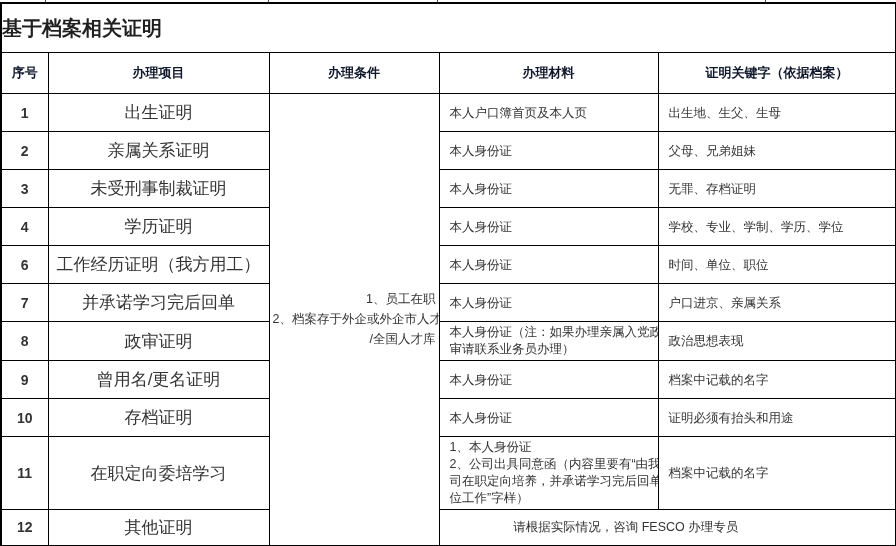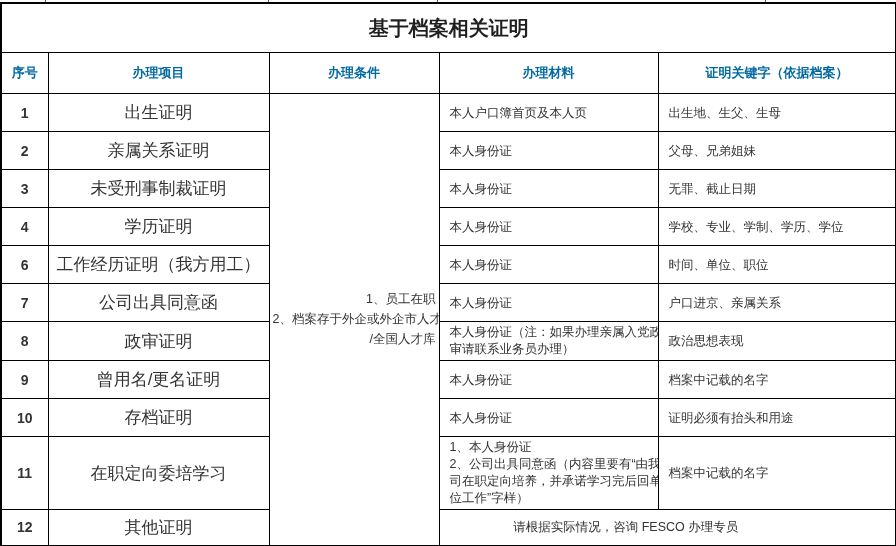--- a/index.html
+++ b/index.html
@@ -28,33 +28,32 @@
     border: 2px solid #000;
   }
   td, th {
     border: 1px solid #000;
     color: #333;
     overflow: hidden;
     padding: 0;
   }
   .title-cell {
     height: 48px;
-    text-align: center;
     vertical-align: middle;
     font-size: 20px;
     font-weight: bold;
     color: #1f1f1f;
   }
   th.col-h {
     height: 40px;
     font-size: 13px;
     font-weight: bold;
     text-align: center;
     vertical-align: middle;
-    color: #0369a1;
+    color: #0f172a;
   }
   tr.std  { height: 38px; }
   tr.tall { height: 73px; }
   tr.last { height: 36px; }
   td.num {
     font-size: 14px;
     font-weight: bold;
     text-align: center;
     vertical-align: middle;
   }
@@ -135,40 +134,40 @@
       <td class="num">2</td>
       <td class="item">亲属关系证明</td>
       <td class="mat">本人身份证</td>
       <td class="kw">父母、兄弟姐妹</td>
     </tr>
 
     <tr class="std">
       <td class="num">3</td>
       <td class="item">未受刑事制裁证明</td>
       <td class="mat">本人身份证</td>
-      <td class="kw">无罪、截止日期</td>
+      <td class="kw">无罪、存档证明</td>
     </tr>
 
     <tr class="std">
       <td class="num">4</td>
       <td class="item">学历证明</td>
       <td class="mat">本人身份证</td>
       <td class="kw">学校、专业、学制、学历、学位</td>
     </tr>
 
     <tr class="std">
       <td class="num">6</td>
       <td class="item">工作经历证明（我方用工）</td>
       <td class="mat">本人身份证</td>
       <td class="kw">时间、单位、职位</td>
     </tr>
 
     <tr class="std">
       <td class="num">7</td>
-      <td class="item">公司出具同意函</td>
+      <td class="item">并承诺学习完后回单</td>
       <td class="mat">本人身份证</td>
       <td class="kw">户口进京、亲属关系</td>
     </tr>
 
     <tr class="std">
       <td class="num">8</td>
       <td class="item">政审证明</td>
       <td class="mat">
         <div>本人身份证（注：如果办理亲属入党政</div>
         <div>审请联系业务员办理）</div>

